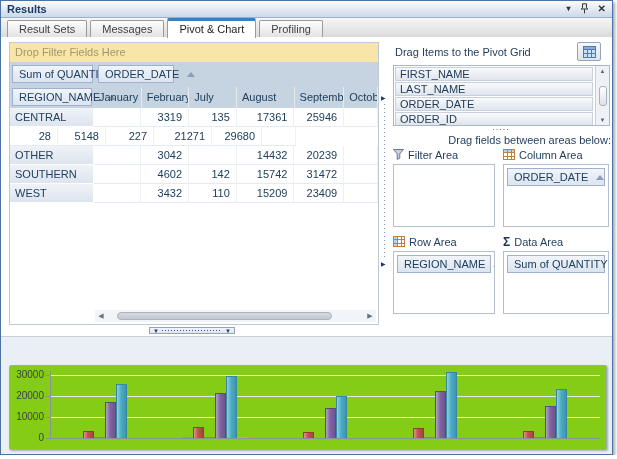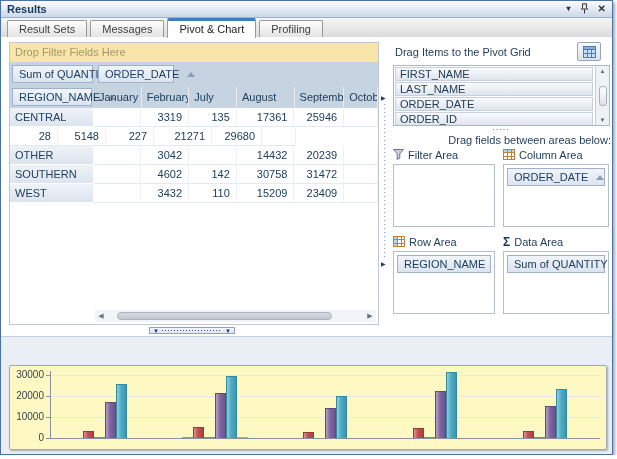--- a/index.html
+++ b/index.html
@@ -186,21 +186,21 @@
     position:absolute; left:34px; top:3px; width:72px; height:19px;
     background:#fff; border:1px solid #7F9DB9; display:flex; align-items:center;
   }
   .combo-value { flex:1; padding-left:16px; color:#222; overflow:hidden; white-space:nowrap; }
   .combo-arrow { width:15px; text-align:center; font-size:7px; color:#333; }
   .chart-options { position:absolute; left:112px; top:4px; display:flex; align-items:center; gap:2px; cursor:default; }
   .chart-options .caret { font-size:7px; color:#333; }
 
   .chartpanel {
     position:absolute; left:8px; top:28px; width:598px; height:85px;
-    background:#fef9c3; border:1px solid #9FAAB8; border-radius:2px;
+    background:#84cc16; border:1px solid #9FAAB8; border-radius:2px;
     box-shadow:1px 1px 2px rgba(70,80,95,.4);
   }
   .plot { position:absolute; inset:0; overflow:hidden; }
   .ylabel { position:absolute; width:34px; text-align:right; font-size:10px; color:#3A424C; }
   .gridline { position:absolute; left:40px; right:6px; height:1px; background:#E4E7EB; }
   .gridline.base { background:#8A929C; }
   .yaxis { position:absolute; left:40px; top:5px; width:1px; height:67px; background:#8A929C; }
   .tick { position:absolute; left:36px; width:4px; height:1px; background:#8A929C; }
   .bar {
     position:absolute; bottom:11px; width:11px;
@@ -286,21 +286,21 @@
             <div class="dcell" style="width: 48px;"></div>
             <div class="dcell" style="width: 58px;">14432</div>
             <div class="dcell" style="width: 50px;">20239</div>
             <div class="dcell" style="width: 34px;"></div>
           </div>
           <div class="grow">
             <div class="rowhead">SOUTHERN</div>
             <div class="dcell" style="width: 48px;"></div>
             <div class="dcell" style="width: 48px;">4602</div>
             <div class="dcell" style="width: 48px;">142</div>
-            <div class="dcell" style="width: 58px;">30758</div>
+            <div class="dcell" style="width: 58px;">15742</div>
             <div class="dcell" style="width: 50px;">31472</div>
             <div class="dcell" style="width: 34px;"></div>
           </div>
           <div class="grow">
             <div class="rowhead">WEST</div>
             <div class="dcell" style="width: 48px;"></div>
             <div class="dcell" style="width: 48px;">3432</div>
             <div class="dcell" style="width: 48px;">110</div>
             <div class="dcell" style="width: 58px;">15209</div>
             <div class="dcell" style="width: 50px;">23409</div>

